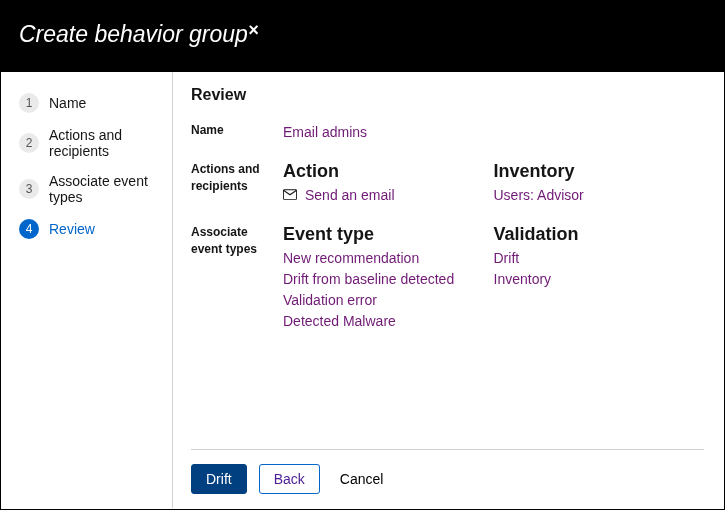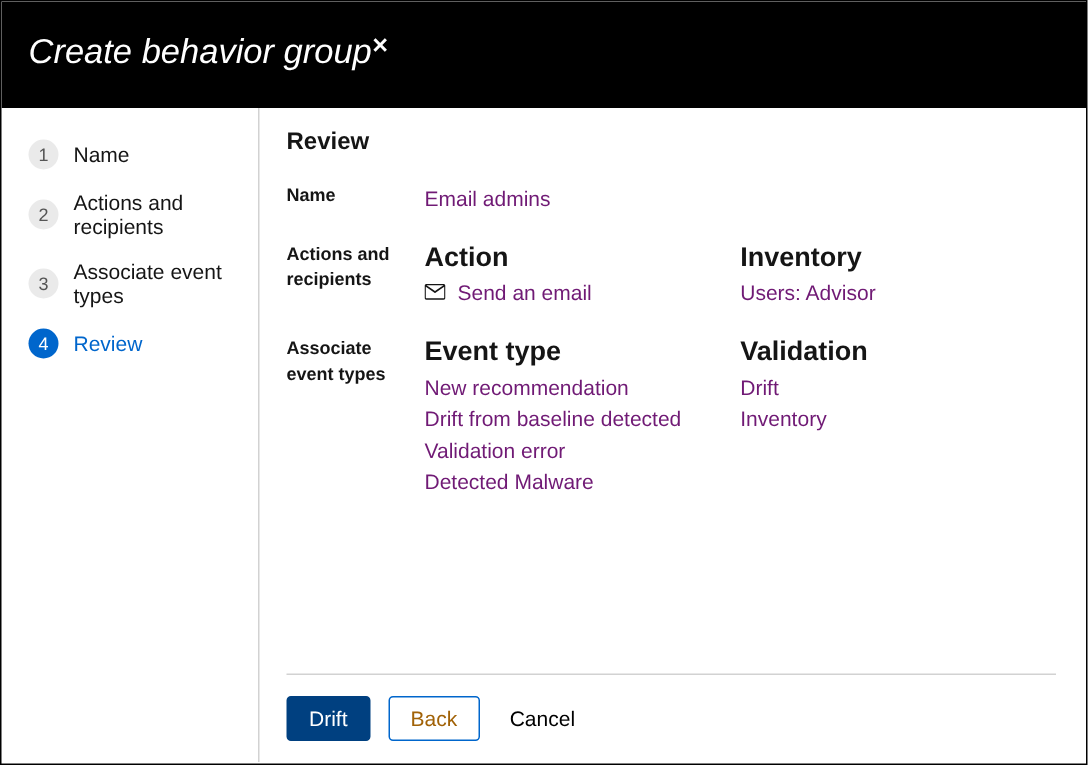--- a/index.html
+++ b/index.html
@@ -141,21 +141,21 @@
     border-radius: 3px;
     cursor: pointer;
   }
   .btn-primary {
     background: #004080;
     color: #fff;
     border: 1px solid #004080;
   }
   .btn-secondary {
     background: #fff;
-    color: #a16207;
+    color: #4c1d95;
     border: 1px solid #0066cc;
   }
   .btn-link {
     background: transparent;
     color: #000000;
     border: none;
     padding: 6px 8px;
   }
 </style>
 </head>

